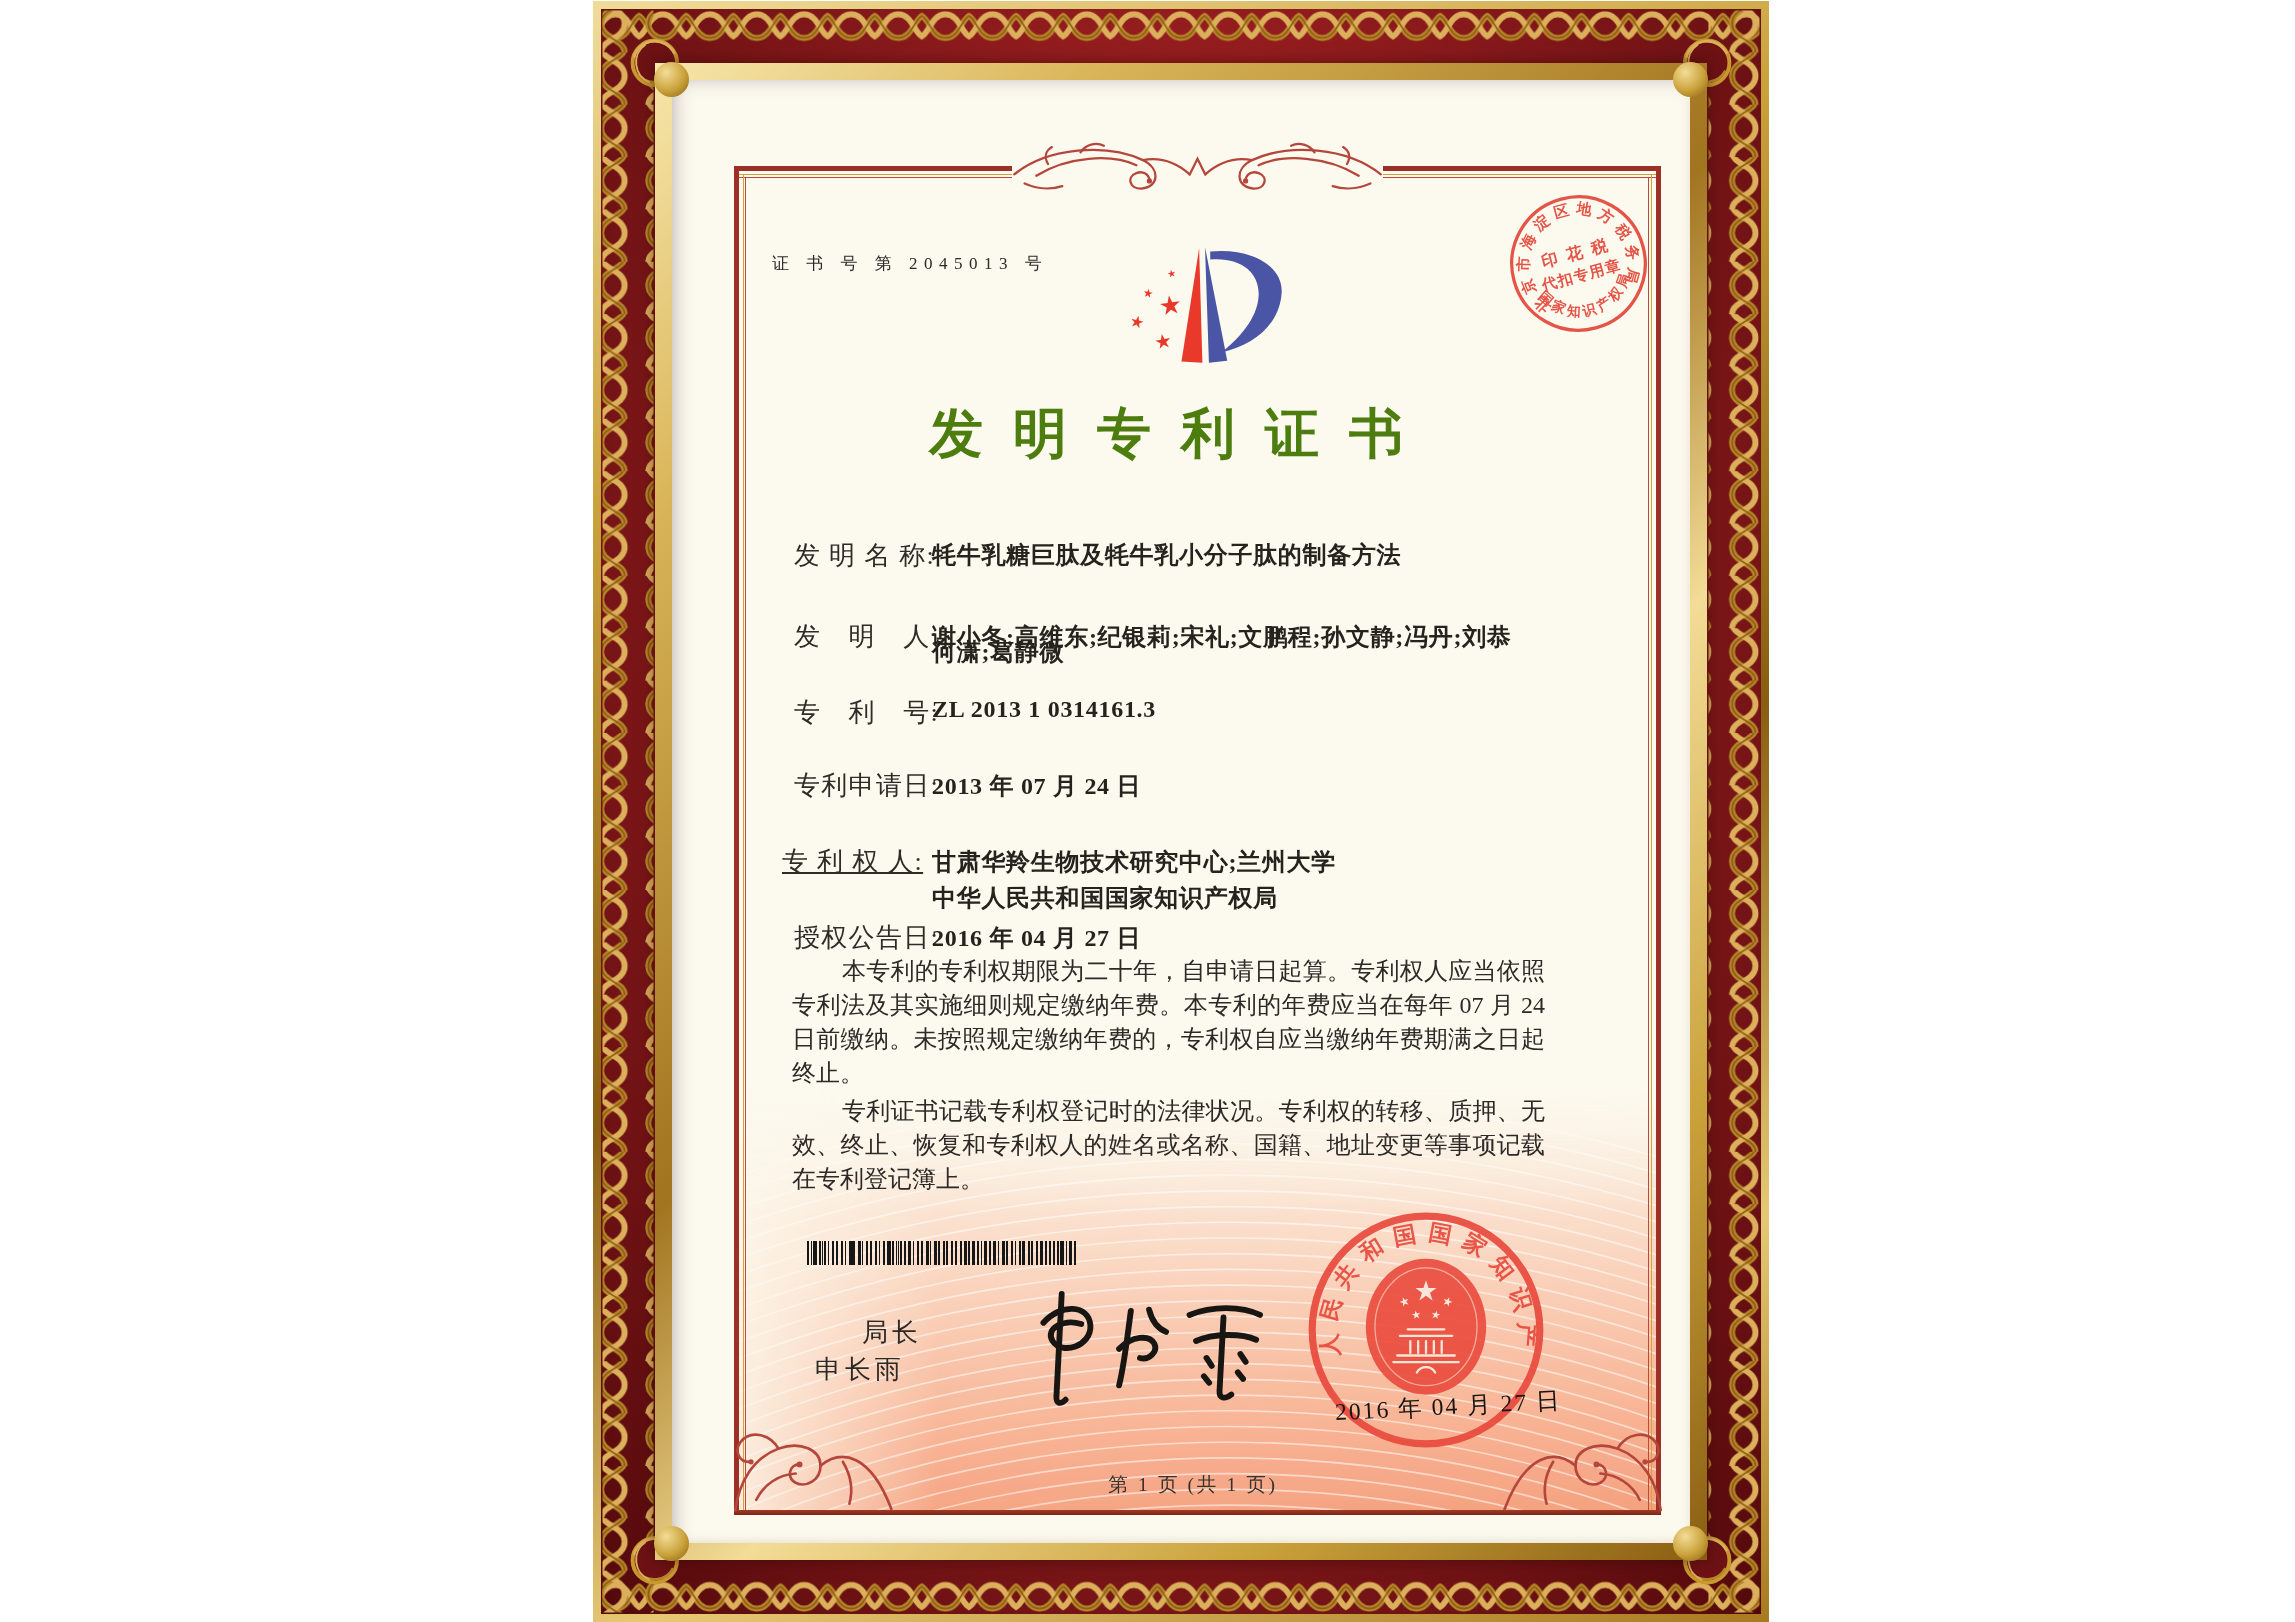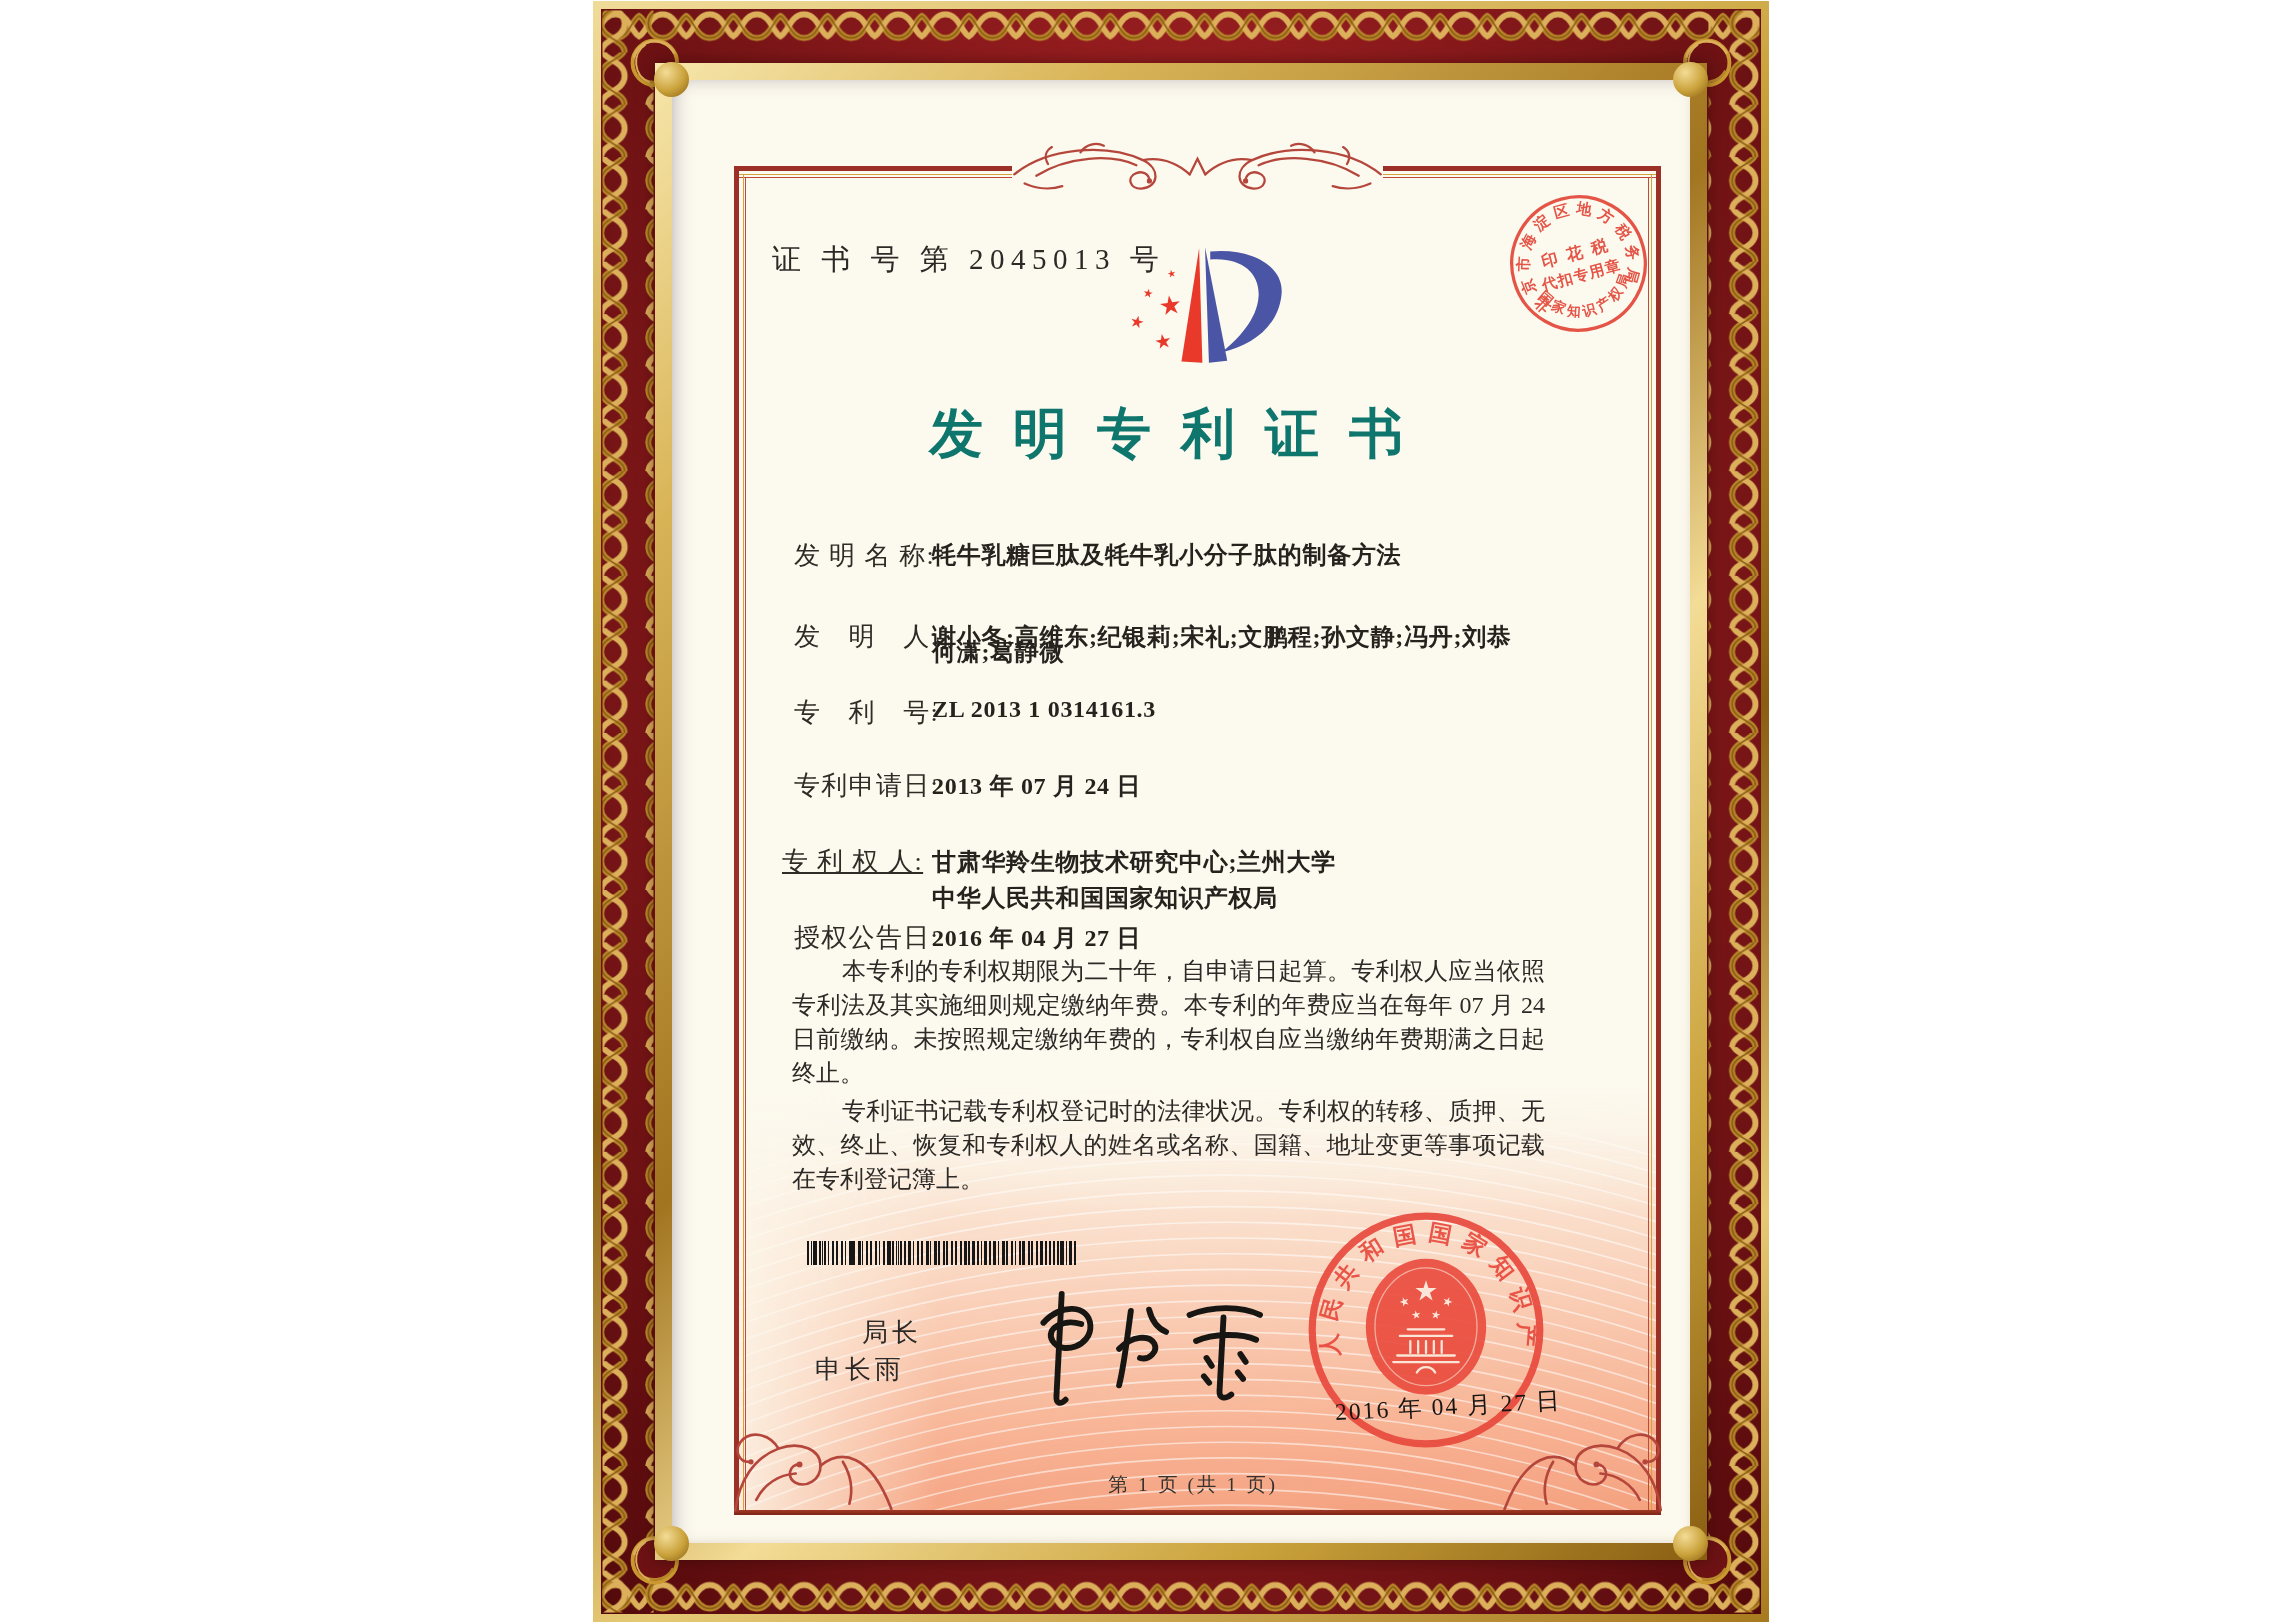--- a/index.html
+++ b/index.html
@@ -29,23 +29,23 @@
   
   .watermark{position:absolute;left:65px;top:1006px;width:923px;height:429px;
     background:linear-gradient(178deg,rgba(249,199,170,0) 0%,rgba(248,182,150,.45) 38%,rgba(246,162,126,.8) 78%,rgba(243,150,114,.9) 100%);
     -webkit-mask-image:linear-gradient(to bottom,transparent 0%,#000 30%);
             mask-image:linear-gradient(to bottom,transparent 0%,#000 30%);}
   .watermark svg{position:absolute;left:0;top:0;}
   .watermark::after{content:"";position:absolute;inset:0;
     background:linear-gradient(90deg,rgba(252,248,236,.85) 0%,rgba(252,248,236,0) 22%);}
 
   
-  .cert-no{left:100px;top:160px;font-size:29px;letter-spacing:6.5px;color:#2c2926;}
+  .cert-no{left:100px;top:172px;font-size:17px;letter-spacing:6.5px;color:#2c2926;}
   .title{left:0;width:1018px;top:318px;text-align:center;font-size:54px;font-weight:600;
-    letter-spacing:30px;color:#0f766e;}
+    letter-spacing:30px;color:#4d7c0f;}
   .f-label{font-size:26px;letter-spacing:1.3px;color:#2f2c28;white-space:nowrap;}
   .f-value{font-size:24px;font-weight:700;color:#26231f;white-space:nowrap;letter-spacing:0.7px;}
   .paras{left:120px;top:874px;width:753px;}
   .paras p{margin:0 0 3.9px 0;font-size:24px;line-height:34px;text-indent:50px;
     text-align:justify;color:#2c2926;}
   .barcode{left:135px;top:1161px;width:272px;height:23.6px;
     background-image:
       repeating-linear-gradient(90deg,#161616 0 2px,transparent 2px 3.9px,#161616 3.9px 5.2px,transparent 5.2px 8.5px),
       repeating-linear-gradient(90deg,transparent 0 5.9px,#161616 5.9px 7.9px,transparent 7.9px 15px,#161616 15px 16.4px,transparent 16.4px 19px);}
   .signer{left:143px;font-size:26px;letter-spacing:3.9px;color:#2c2926;}

